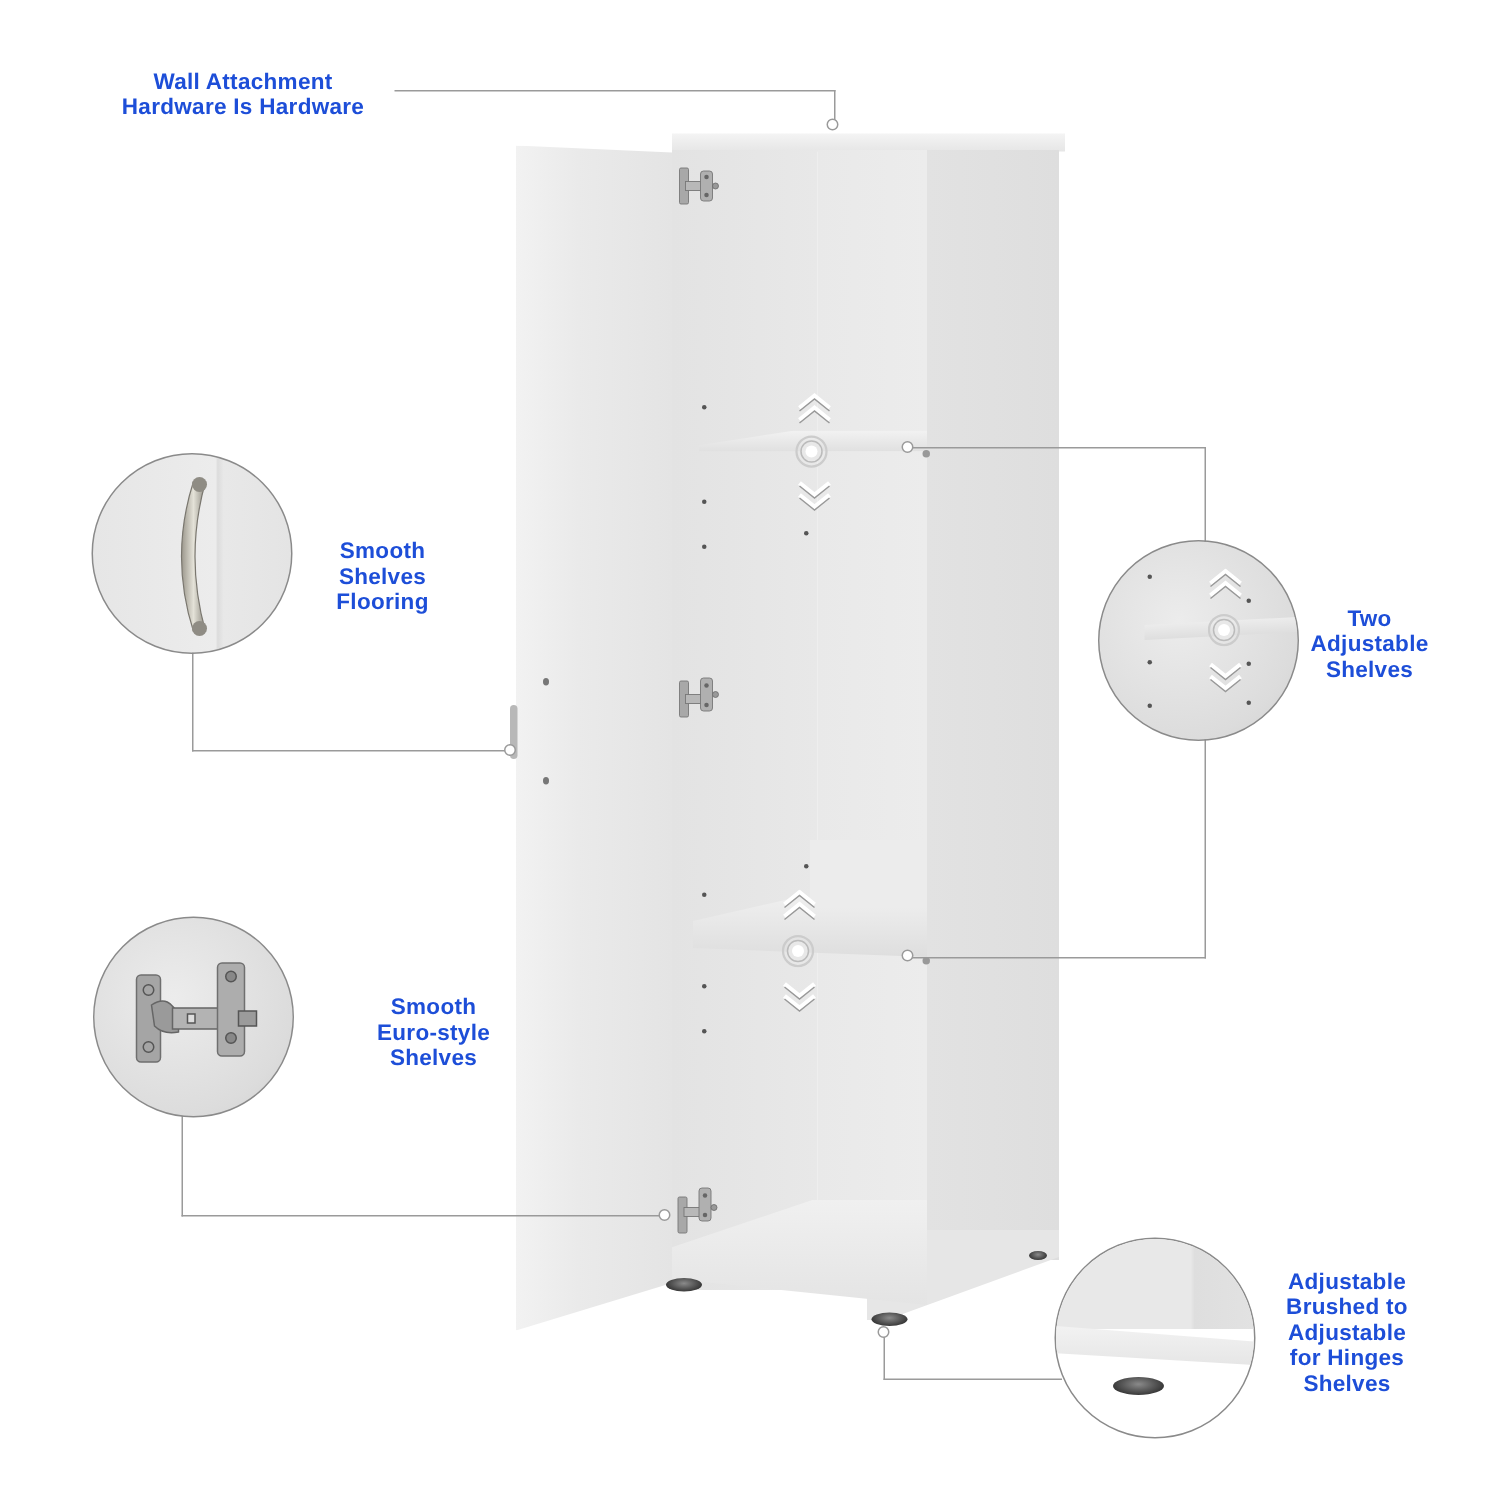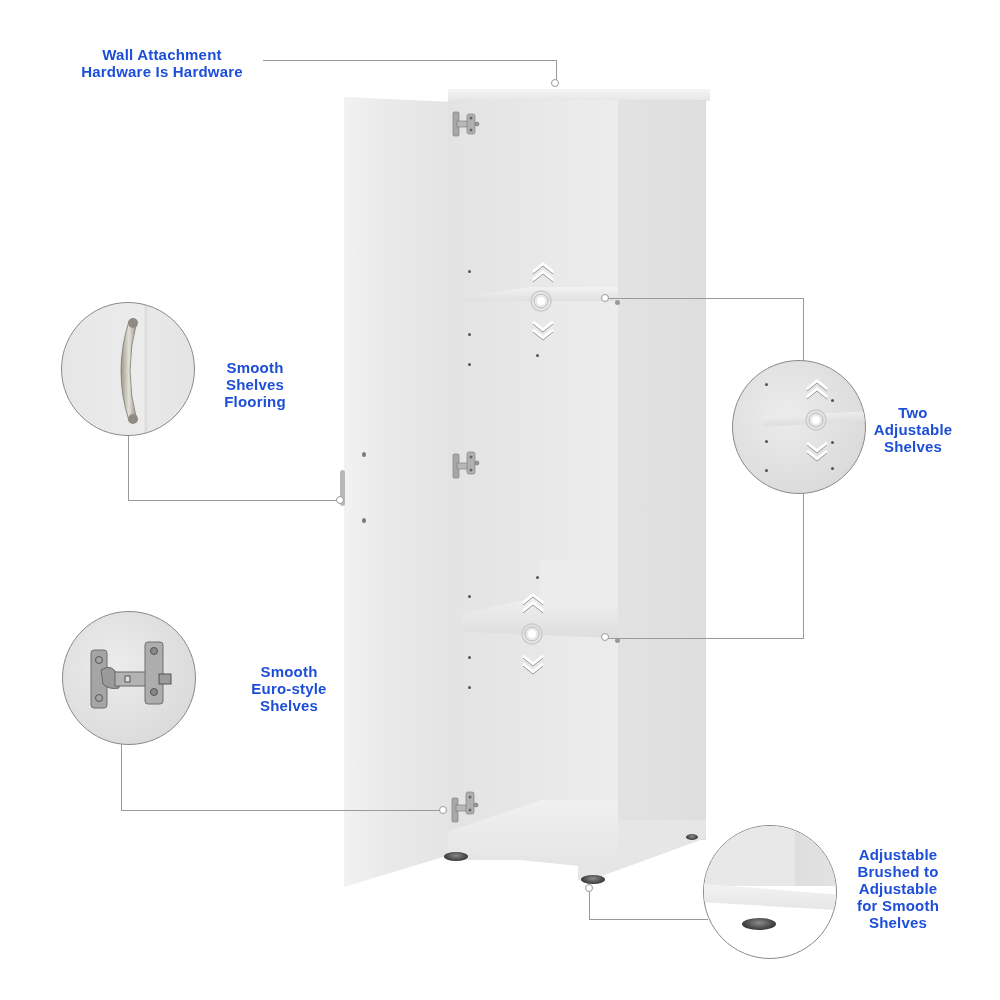--- a/index.html
+++ b/index.html
@@ -234,15 +234,15 @@
 <div class="label" style="left:863px;top:404px;width:100px;">
   <span>Two</span>
   <span>Adjustable</span>
   <span>Shelves</span>
 </div>
 
 <div class="label" style="left:843px;top:846px;width:110px;">
   <span>Adjustable</span>
   <span>Brushed to</span>
   <span>Adjustable</span>
-  <span>for Smooth</span>
+  <span>for Hinges</span>
   <span>Shelves</span>
 </div>
 
 </body></html>

